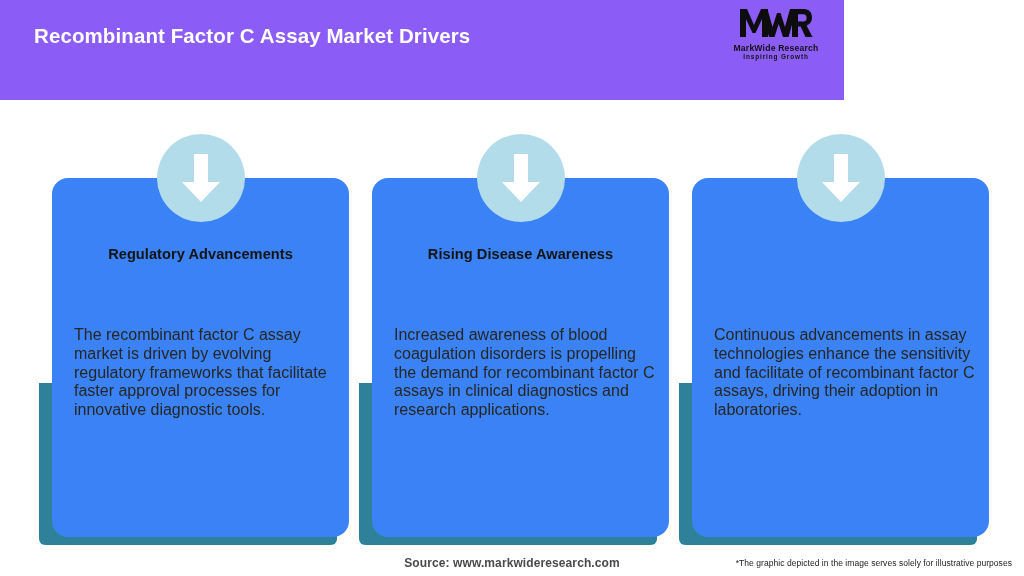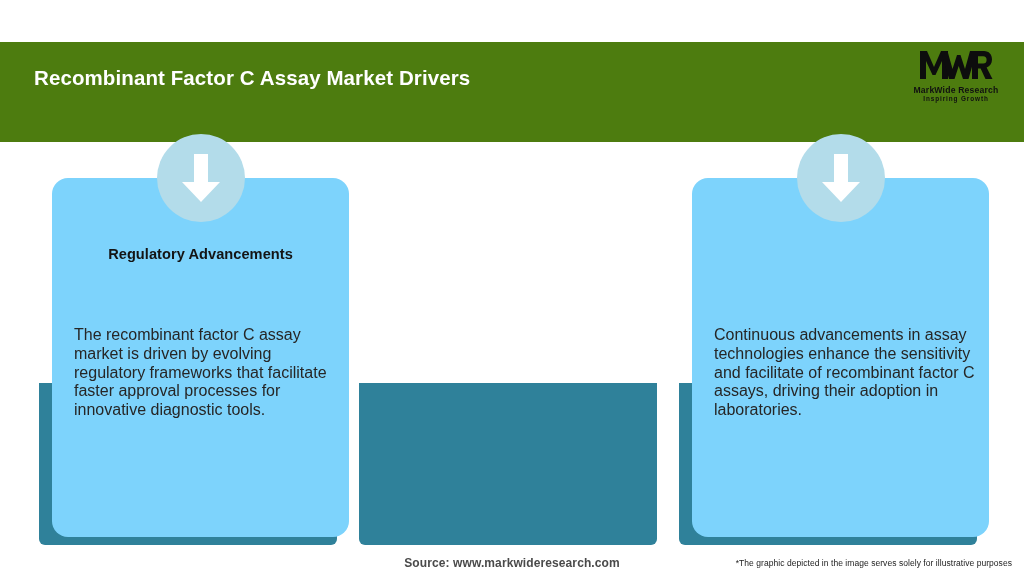--- a/index.html
+++ b/index.html
@@ -14,25 +14,24 @@
     font-family: "Liberation Sans", sans-serif;
     overflow: hidden;
     position: relative;
   }
 
   
   .header {
     position: absolute;
     left: 0;
     top: 0;
-    width: 1024px;
+    width: 844px;
     height: 100px;
-    background: #4d7c0f;
+    background: #8b5cf6;
     box-sizing: border-box;
-    margin-top: 42px;
   }
   .header-title {
     position: absolute;
     left: 34px;
     top: 24px;
     font-size: 20.5px;
     font-weight: bold;
     color: #ffffff;
     letter-spacing: 0.1px;
     white-space: nowrap;
@@ -99,21 +98,21 @@
     background: #2f819a;
     border-radius: 0 0 6px 6px;
   }
 
   .card {
     position: absolute;
     left: 13px;
     top: 78px;
     width: 297px;
     height: 359px;
-    background: #7dd3fc;
+    background: #3b82f6;
     border-radius: 16px;
     box-sizing: border-box;
   }
 
   
   .icon-badge {
     position: absolute;
     left: 50%;
     top: -44px;
     transform: translateX(-50%);
@@ -205,20 +204,29 @@
           <path d="M16 2 L30 2 L30 30 L42 30 L23 50 L4 30 L16 30 Z" fill="#ffffff"></path>
         </svg>
       </div>
       <div class="card-title">Regulatory Advancements</div>
       <div class="card-body">The recombinant factor C assay market is driven by evolving regulatory frameworks that facilitate faster approval processes for innovative diagnostic tools.</div>
     </div>
   </div>
 
   <div class="card-wrap c1">
     <div class="card-backing"></div>
+    <div class="card">
+      <div class="icon-badge">
+        <svg width="46" height="52" viewBox="0 0 46 52" aria-hidden="true">
+          <path d="M16 2 L30 2 L30 30 L42 30 L23 50 L4 30 L16 30 Z" fill="#ffffff"></path>
+        </svg>
+      </div>
+      <div class="card-title">Rising Disease Awareness</div>
+      <div class="card-body">Increased awareness of blood coagulation disorders is propelling the demand for recombinant factor C assays in clinical diagnostics and research applications.</div>
+    </div>
   </div>
 
   <div class="card-wrap c2">
     <div class="card-backing"></div>
     <div class="card">
       <div class="icon-badge">
         <svg width="46" height="52" viewBox="0 0 46 52" aria-hidden="true">
           <path d="M16 2 L30 2 L30 30 L42 30 L23 50 L4 30 L16 30 Z" fill="#ffffff"></path>
         </svg>
       </div>

